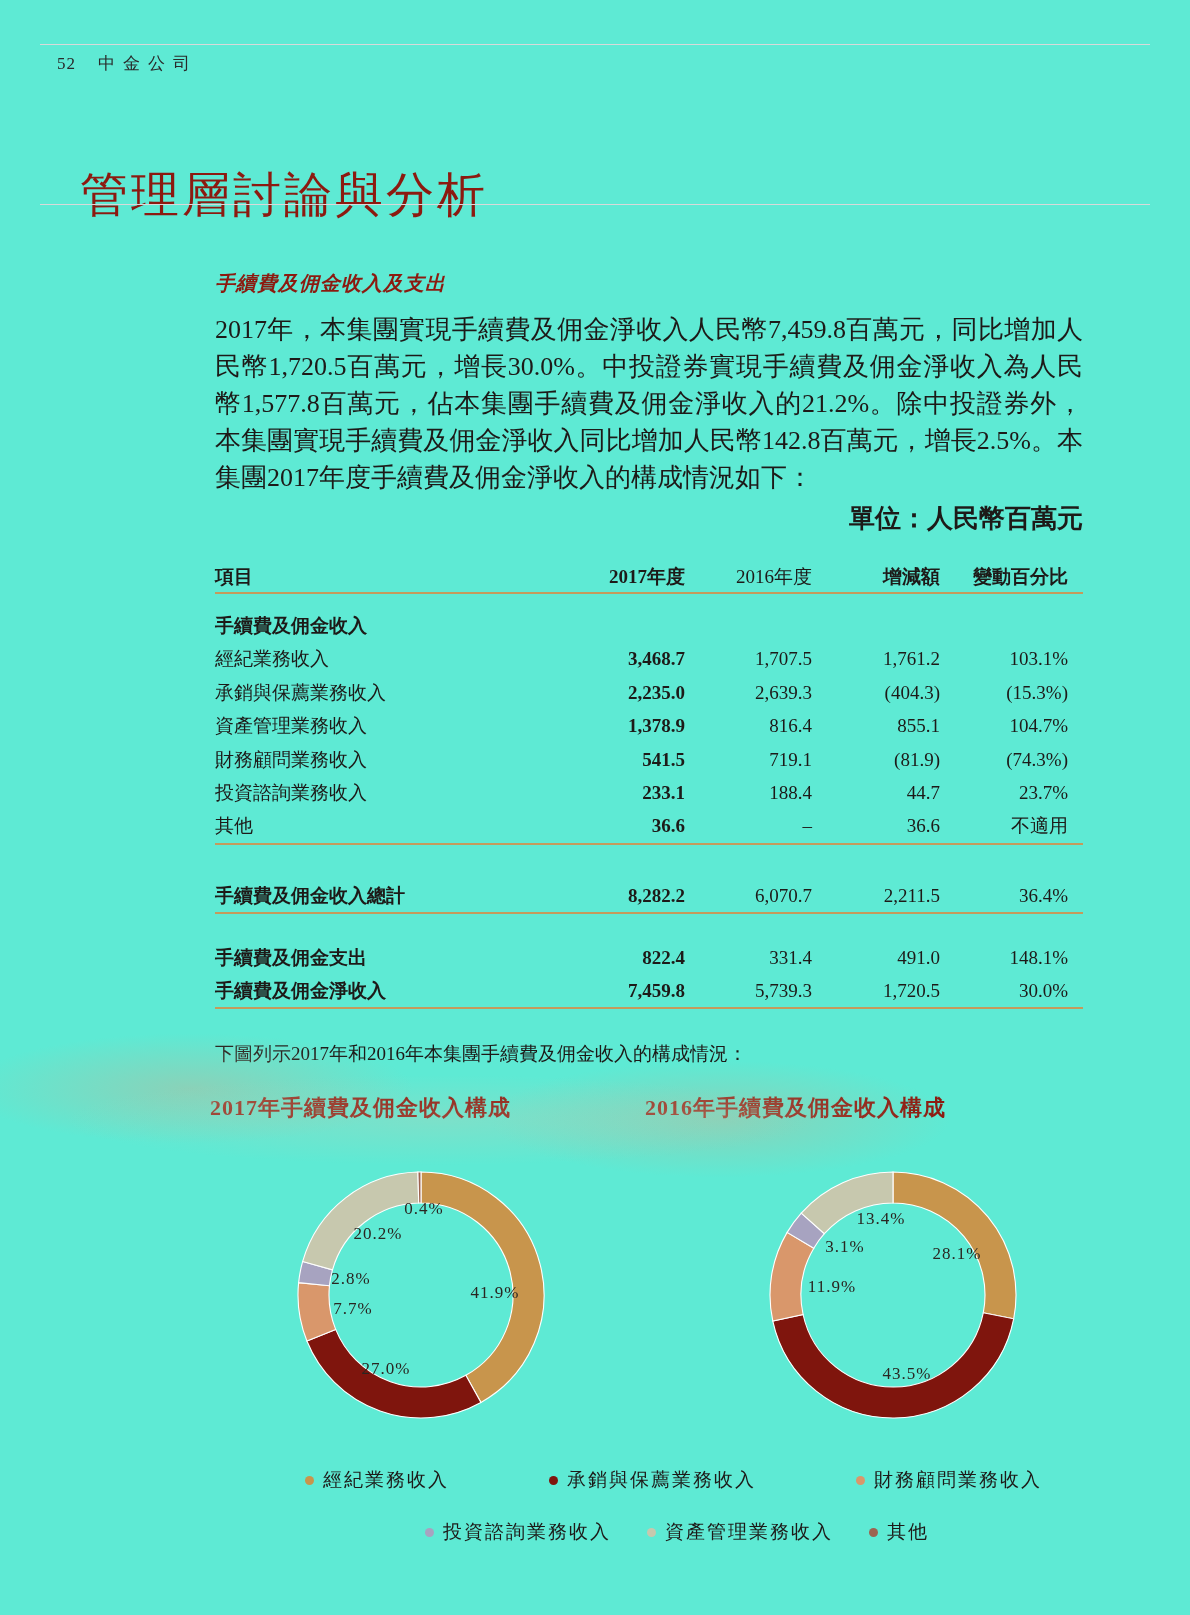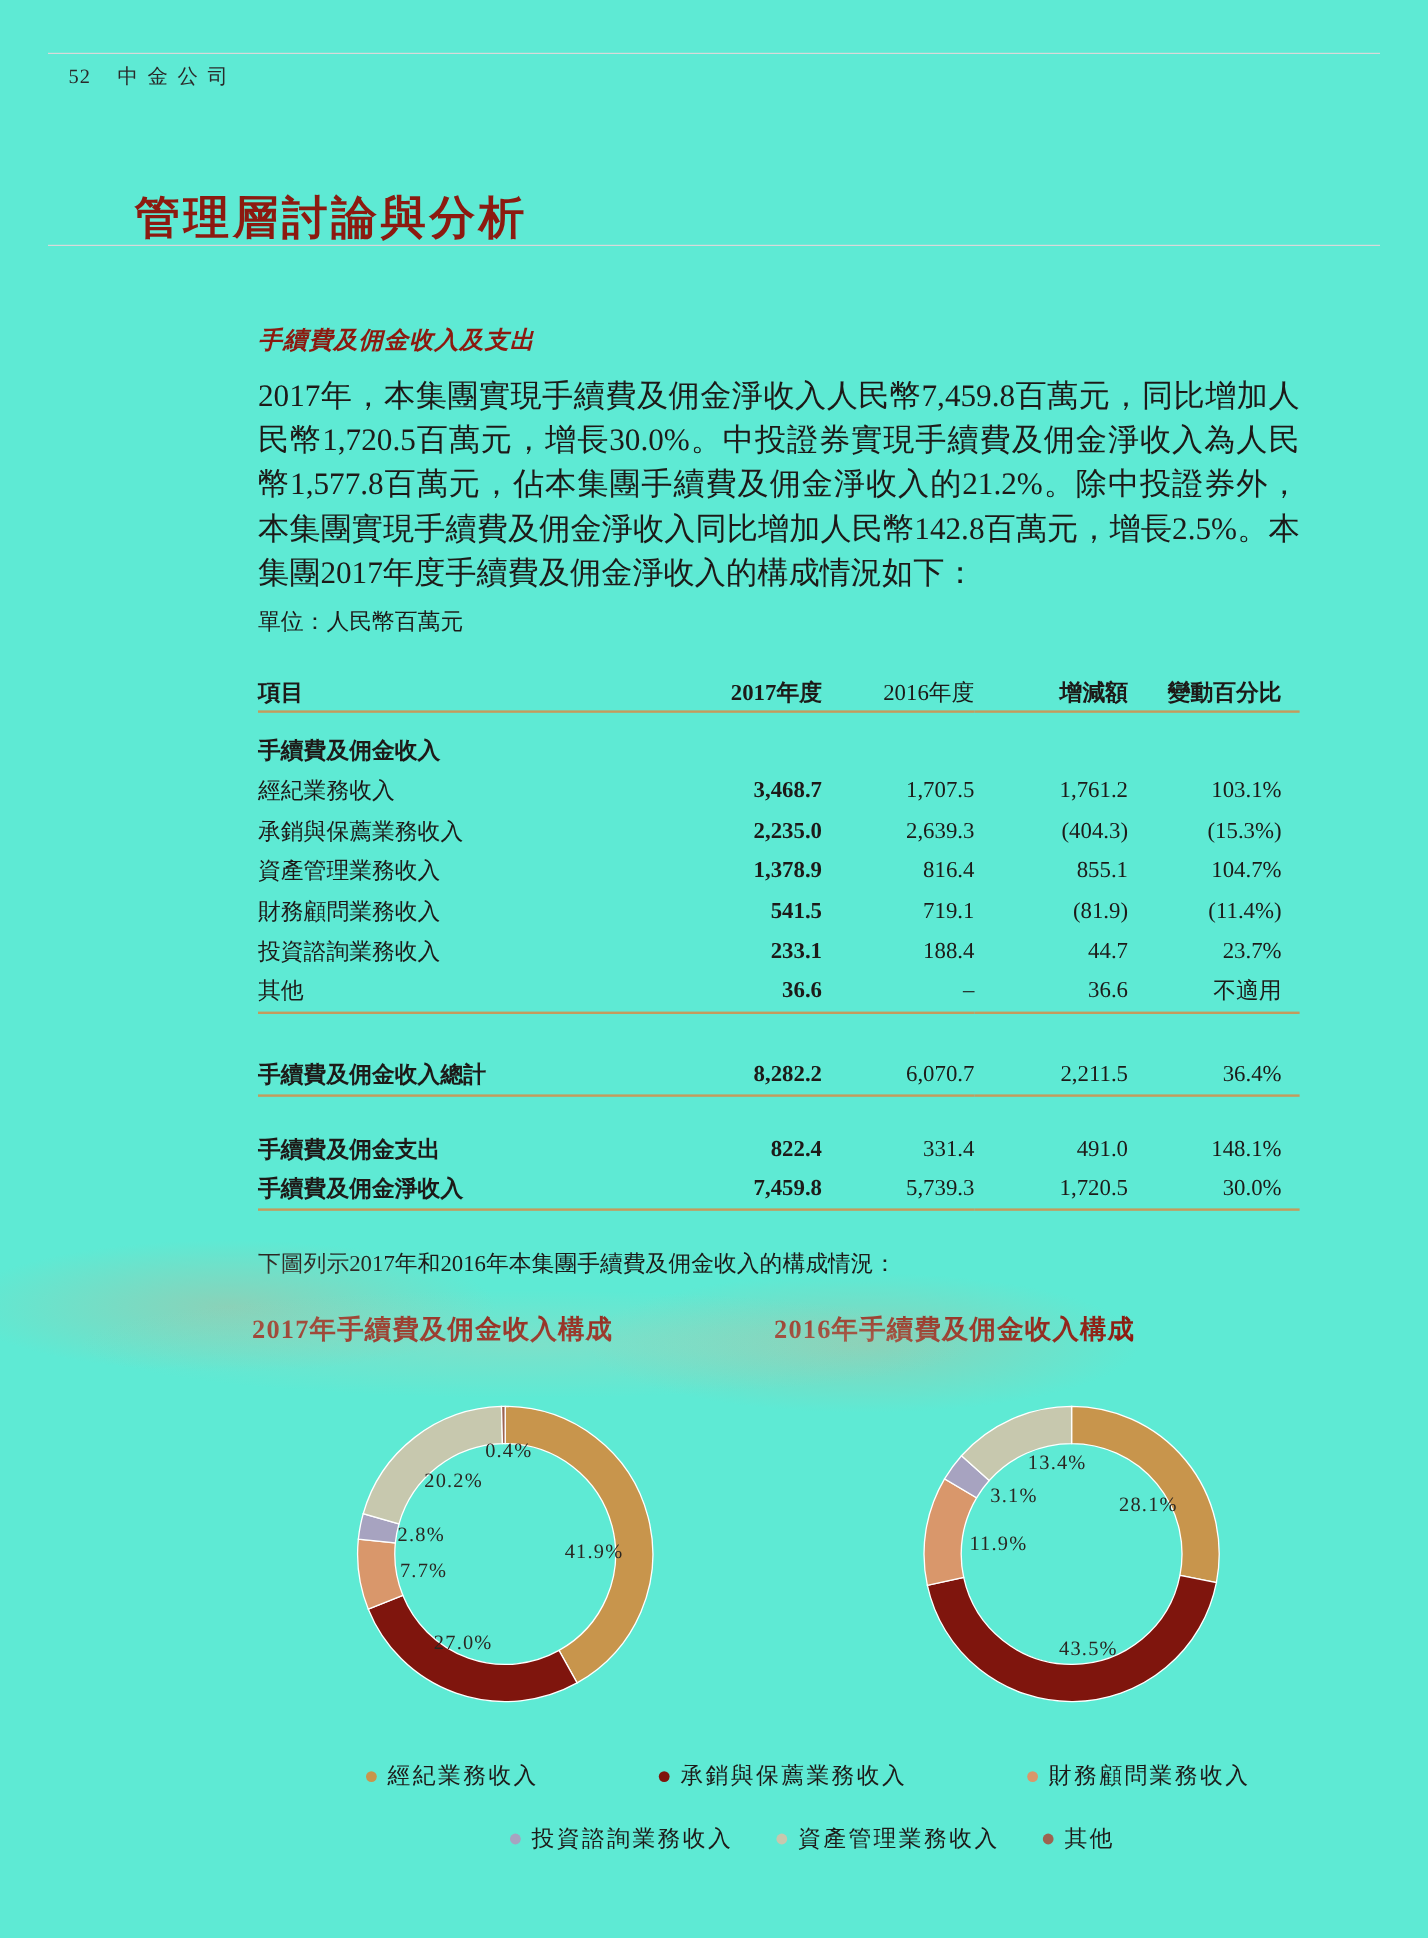--- a/index.html
+++ b/index.html
@@ -4,27 +4,27 @@
 <style>
   html,body{margin:0;padding:0;background:#fff;}
   .page{position:relative;width:1190px;height:1615px;background:#5eead4;overflow:hidden;
         font-family:"Liberation Serif","DejaVu Serif",serif;color:#1d1a18;}
   .rule{position:absolute;left:40px;right:40px;height:1px;background:#d9d9d9;}
   .top-rule{top:44px;}
   .title-rule{top:204px;}
   .page-header{position:absolute;top:52px;left:57px;font-size:17px;color:#2a2a2a;}
   .page-header .num{margin-right:22px;letter-spacing:1px;}
   .page-header .co{letter-spacing:8px;}
-  .page-title{position:absolute;top:131px;left:80px;font-size:38px;font-weight:bold;
-              color:#8c1a10;letter-spacing:3px;margin-left:32px;}
+  .page-title{position:absolute;top:131px;left:80px;font-size:48px;font-weight:normal;
+              color:#8c1a10;letter-spacing:3px;}
   .content{position:absolute;left:215px;top:270px;width:868px;}
   .sec-heading{font-size:20px;font-weight:bold;font-style:italic;color:#8c1a10;
                margin:0;letter-spacing:1px;}
   .body-par{font-size:26px;line-height:37px;text-align:justify;margin:14px 0 0 0;}
-  .unit-note{font-size:19px;margin-top:10px;line-height:26px;}
+  .unit-note{font-size:26px;text-align:right;margin-top:10px;line-height:26px;font-weight:bold;}
   table.fee{border-collapse:collapse;table-layout:fixed;width:868px;margin-top:30px;
             font-size:19px;}
   table.fee col.c1{width:340px;} table.fee col.c2{width:130px;}
   table.fee col.c3{width:127px;} table.fee col.c4{width:128px;}
   table.fee col.c5{width:143px;}
   table.fee th,table.fee td{padding:0;vertical-align:middle;white-space:nowrap;}
   table.fee th{font-weight:bold;text-align:right;height:30px;}
   table.fee th:first-child{text-align:left;}
   table.fee th.normal{font-weight:normal;}
   table.fee th:last-child,table.fee td:last-child{padding-right:15px;}
@@ -131,21 +131,21 @@
             <td class="num y2017">1,378.9</td>
             <td class="num">816.4</td>
             <td class="num">855.1</td>
             <td class="num">104.7%</td>
           </tr>
           <tr class="body-row">
             <td class="lbl">財務顧問業務收入</td>
             <td class="num y2017">541.5</td>
             <td class="num">719.1</td>
             <td class="num">(81.9)</td>
-            <td class="num">(11.4%)</td>
+            <td class="num">(74.3%)</td>
           </tr>
           <tr class="body-row">
             <td class="lbl">投資諮詢業務收入</td>
             <td class="num y2017">233.1</td>
             <td class="num">188.4</td>
             <td class="num">44.7</td>
             <td class="num">23.7%</td>
           </tr>
           <tr class="body-row rule-after">
             <td class="lbl">其他</td>

